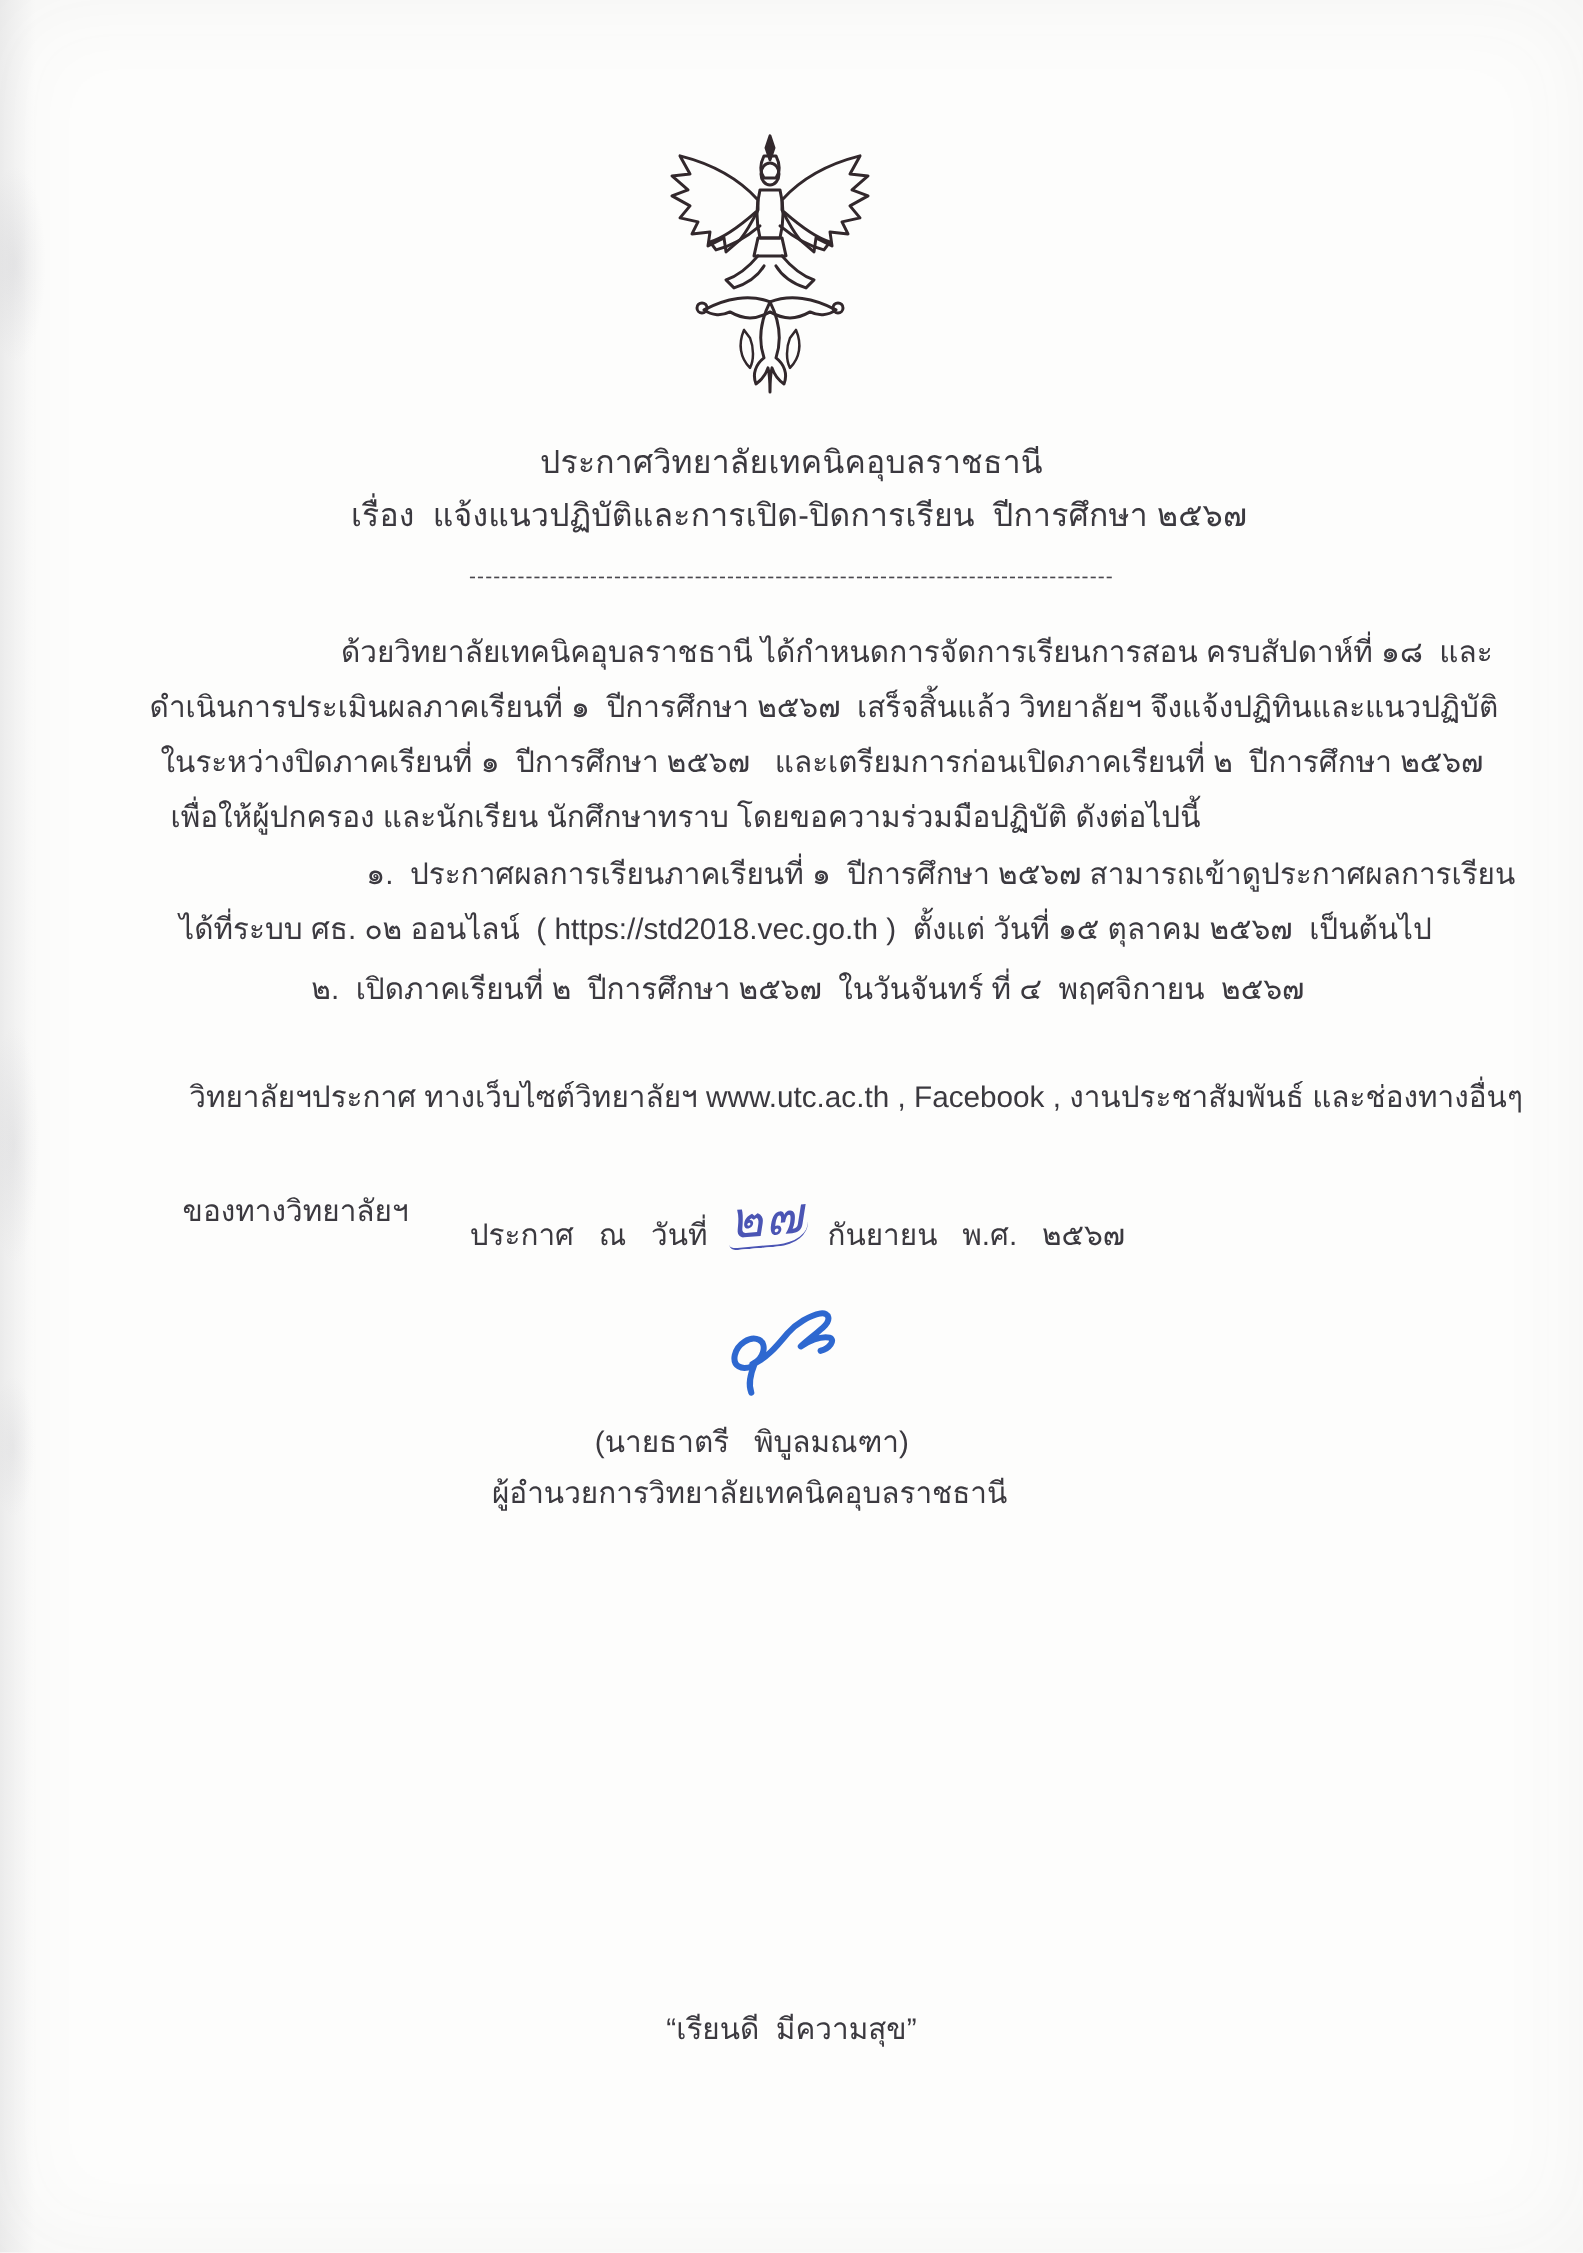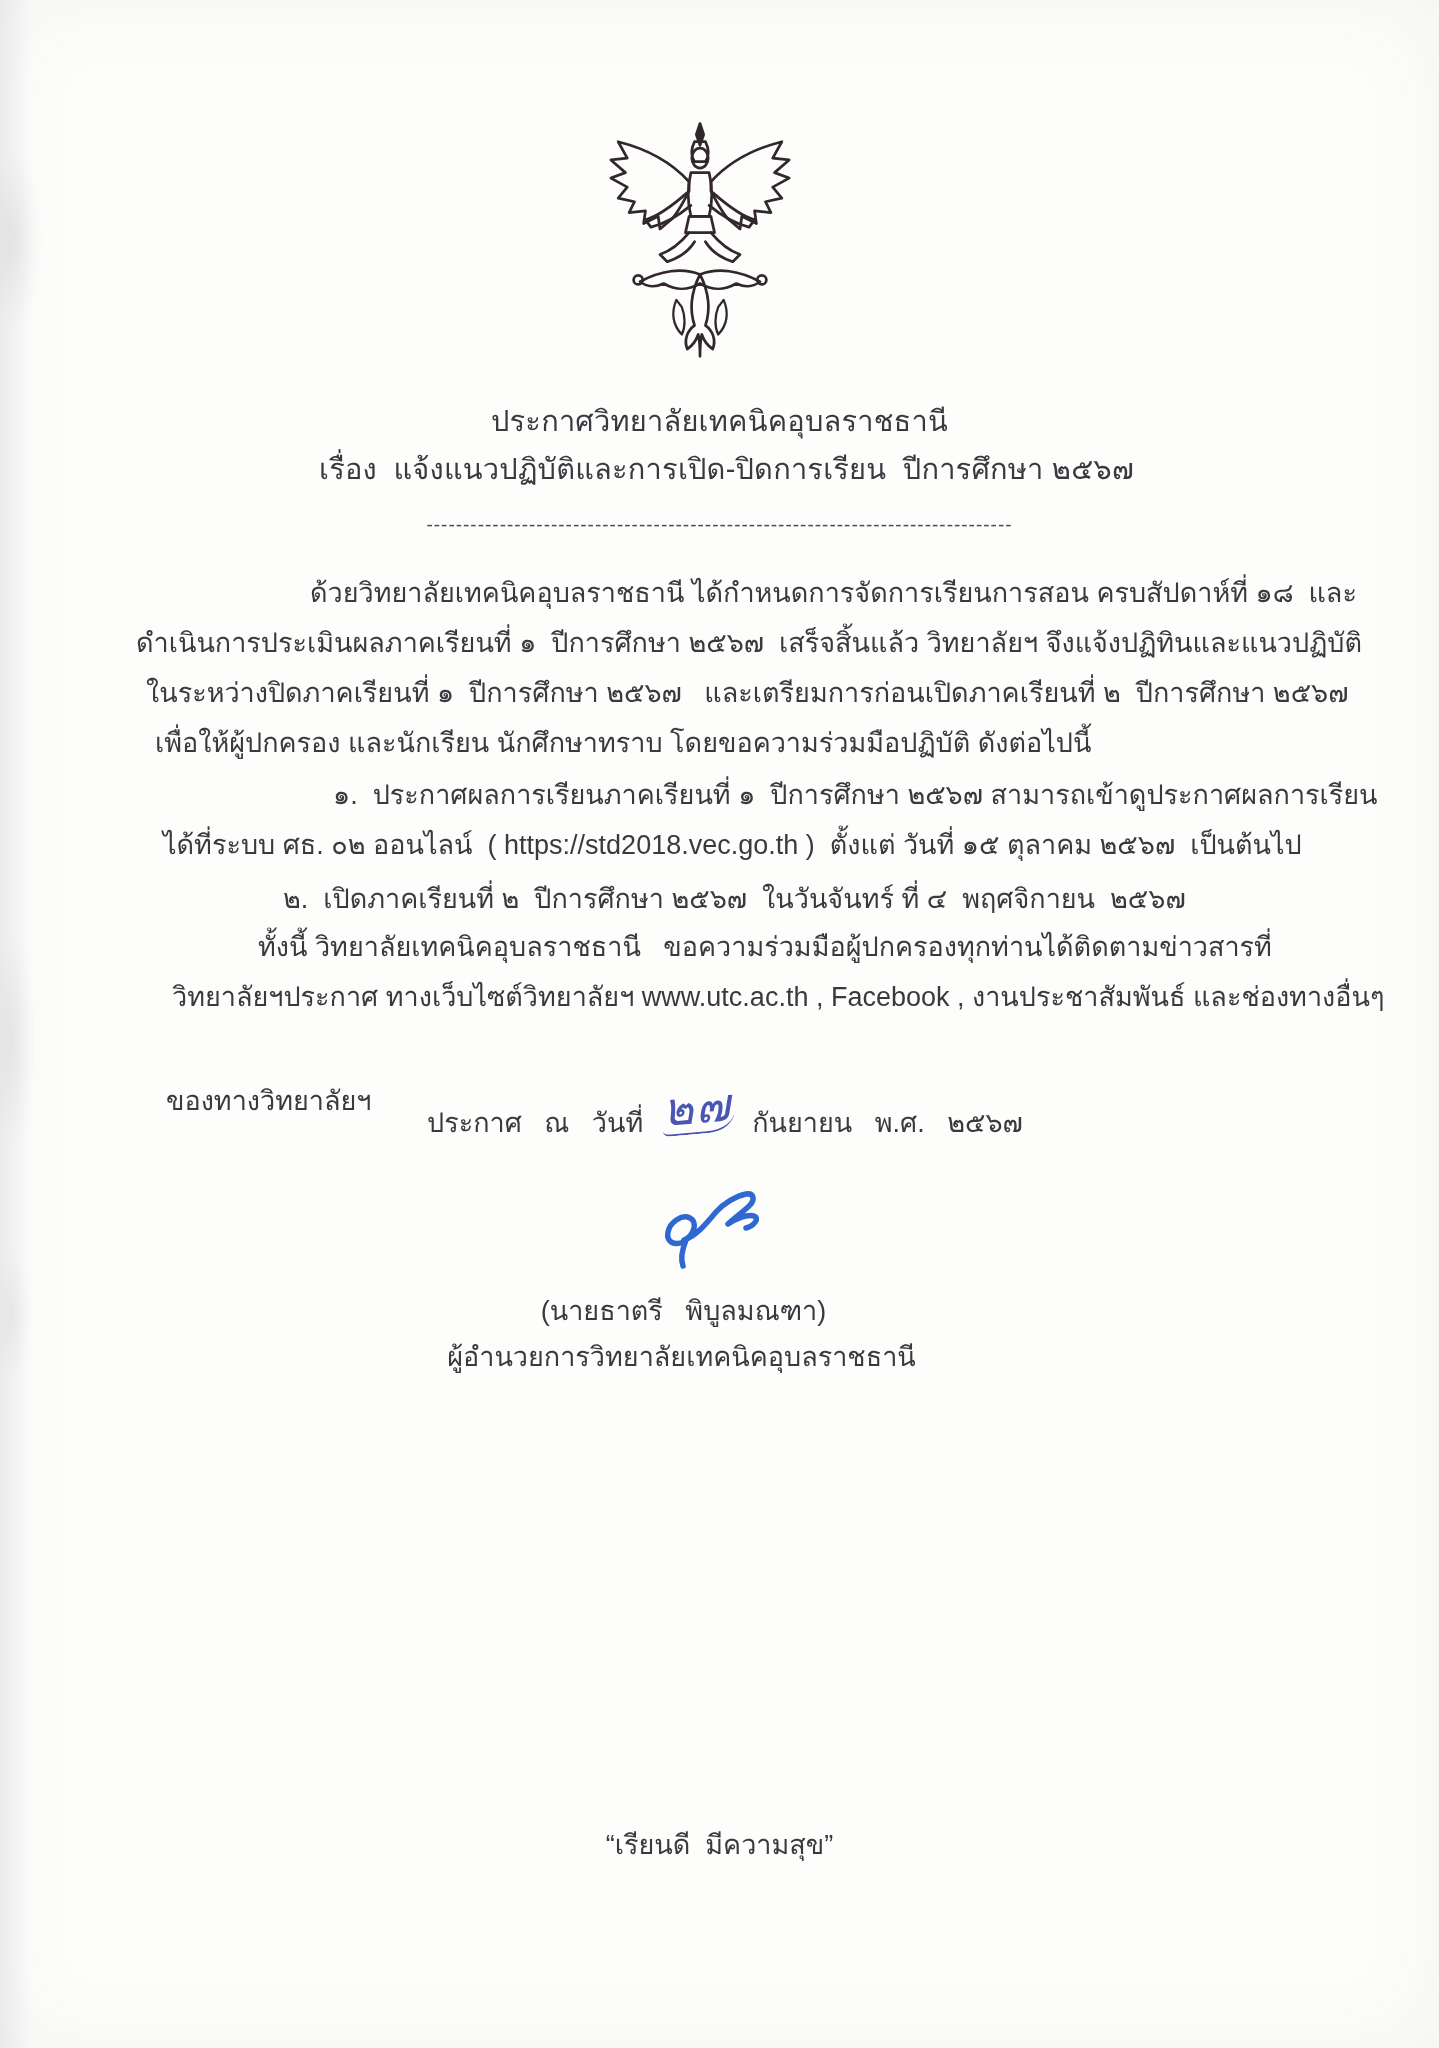--- a/index.html
+++ b/index.html
@@ -111,21 +111,20 @@
   <div class="line p1l1">ด้วยวิทยาลัยเทคนิคอุบลราชธานี ได้กำหนดการจัดการเรียนการสอน ครบสัปดาห์ที่ ๑๘  และ</div>
   <div class="line p1l2">ดำเนินการประเมินผลภาคเรียนที่ ๑  ปีการศึกษา ๒๕๖๗  เสร็จสิ้นแล้ว วิทยาลัยฯ จึงแจ้งปฏิทินและแนวปฏิบัติ</div>
   <div class="line p1l3">ในระหว่างปิดภาคเรียนที่ ๑  ปีการศึกษา ๒๕๖๗   และเตรียมการก่อนเปิดภาคเรียนที่ ๒  ปีการศึกษา ๒๕๖๗</div>
   <div class="line p1l4">เพื่อให้ผู้ปกครอง และนักเรียน นักศึกษาทราบ โดยขอความร่วมมือปฏิบัติ ดังต่อไปนี้</div>
 
   <div class="line i1l1">๑.  ประกาศผลการเรียนภาคเรียนที่ ๑  ปีการศึกษา ๒๕๖๗ สามารถเข้าดูประกาศผลการเรียน</div>
   <div class="line i1l2"><span>ได้ที่ระบบ ศธ. ๐๒ ออนไลน์  ( </span><span class="doc-link">https://std2018.vec.go.th</span><span> )  ตั้งแต่ วันที่ ๑๕ ตุลาคม ๒๕๖๗  เป็นต้นไป</span></div>
 
   <div class="line i2">๒.  เปิดภาคเรียนที่ ๒  ปีการศึกษา ๒๕๖๗  ในวันจันทร์ ที่ ๔  พฤศจิกายน  ๒๕๖๗</div>
 
-  <div class="line c1">ทั้งนี้ วิทยาลัยเทคนิคอุบลราชธานี   ขอความร่วมมือผู้ปกครองทุกท่านได้ติดตามข่าวสารที่</div>
   <div class="line c2"><span>วิทยาลัยฯประกาศ ทางเว็บไซต์วิทยาลัยฯ </span><span class="doc-link">www.utc.ac.th</span><span> , Facebook , งานประชาสัมพันธ์ และช่องทางอื่นๆ</span></div>
   <div class="line c3">ของทางวิทยาลัยฯ</div>
 
   <div class="line dateline">
     <span>ประกาศ   ณ   วันที่</span><span class="handwritten-day">๒๗</span><span>กันยายน   พ.ศ.   ๒๕๖๗</span>
   </div>
 
   <div class="signature">
     <svg viewBox="0 0 126 92" fill="none" stroke="#2e68d0" stroke-width="5.5" stroke-linecap="round" stroke-linejoin="round">
       <path d="M32,60 C22,64 14,60 16,50 C18,40 30,32 38,36 C46,40 42,54 32,58 C44,54 54,42 64,30 C72,21 84,14 94,12 C102,11 104,18 96,25 C88,32 80,38 76,42 C82,38 94,32 102,34 C108,36 102,44 94,46"></path>

